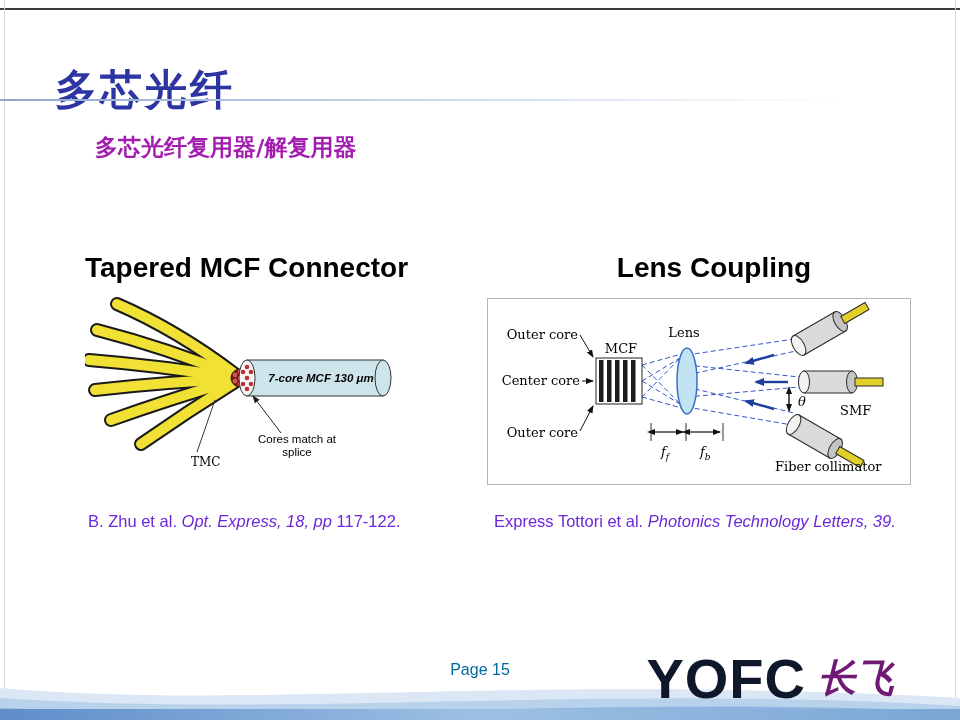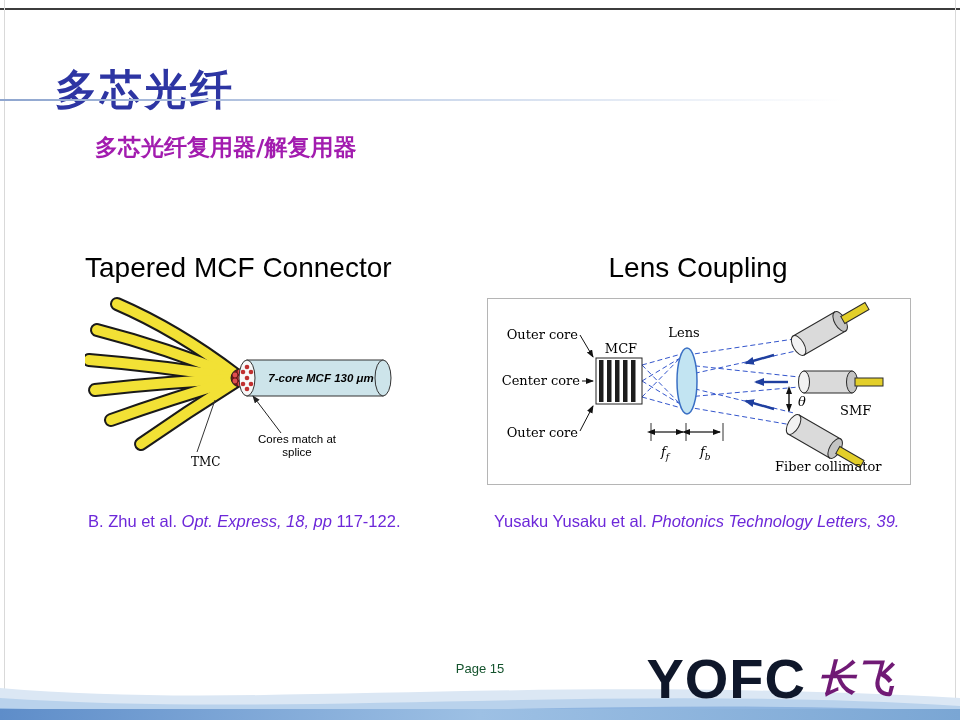--- a/index.html
+++ b/index.html
@@ -13,34 +13,34 @@
 
   .title { position:absolute; left:55px; top:34px;
            font-family:"DejaVu Serif","Liberation Serif",serif;
            font-size:42px; font-weight:600; color:#2d35a3; letter-spacing:3px; }
   .h-divider { position:absolute; left:0; top:99px; width:960px; height:2px;
                background:linear-gradient(to right,#8fa6cf,#cdd9ec 45%,rgba(255,255,255,0) 88%); }
   .subtitle { position:absolute; left:95px; top:113px;
               font-family:"DejaVu Serif","Liberation Serif",serif;
               font-size:23px; font-weight:bold; color:#a21caf; }
 
-  .fig-title { position:absolute; top:252px; font-size:28px; font-weight:normal; color:#000; }
+  .fig-title { position:absolute; top:252px; font-size:28px; font-weight:bold; color:#000; }
   .fig-title.left  { left:85px;  width:370px; }
-  .fig-title.right { left:488px; width:420px; text-align:center; }
+  .fig-title.right { left:504px; width:420px; text-align:center; }
 
   .fig-left  { position:absolute; left:85px;  top:290px; width:320px; height:192px;text-align:center; }
   .fig-right { position:absolute; left:487px; top:298px; width:422px; height:185px;
                border:1px solid #b5b5b5; background:#fff; }
 
   .cite { position:absolute; top:494px; font-size:16.5px; line-height:1.28; color:#6d28d9; }
   .cite.left  { left:88px;  width:335px; }
   .cite.right { left:494px; width:445px; }
 
   .page-indicator { position:absolute; left:0; top:661px; width:960px; text-align:center;
-                    font-size:13px; color:#14532d; z-index:3; }
+                    font-size:16px; color:#0369a1; z-index:3; }
   .logo { position:absolute; right:66px; top:646px; display:flex; align-items:center; gap:12px; z-index:3; }
   .logo-en { font-size:56px; font-weight:800; color:#0f172a; letter-spacing:1px;
              font-family:"Liberation Sans",sans-serif; }
   .logo-cn { font-size:38px; font-weight:bold; color:#701a75; font-style:italic;
              font-family:"DejaVu Serif",serif; }
 
   .waves { position:absolute; left:0; bottom:0; width:960px; height:52px; z-index:2; pointer-events:none; }
 
   svg text { font-family:"DejaVu Serif","Liberation Serif",serif; fill:#000; }
   svg text.sans { font-family:"Liberation Sans",sans-serif; }
@@ -207,21 +207,21 @@
       <text x="173" y="157" font-size="13" font-style="italic"><tspan>f</tspan><tspan dy="4" font-size="9">f</tspan></text>
       <text x="212" y="157" font-size="13" font-style="italic"><tspan>f</tspan><tspan dy="4" font-size="9">b</tspan></text>
 
       <text x="352" y="116" font-size="13">SMF</text>
       <text x="287" y="172" font-size="13">Fiber collimator</text>
     </svg>
   </div>
 
   <p class="cite left"><span>B. Zhu et al. </span><i>Opt. Express, 18, pp</i><span> 117-122.</span></p>
 
-  <p class="cite right"><span>Yusaku Yusaku et al. </span><i>Photonics Technology Letters, 39.</i></p>
+  <p class="cite right"><span>Express Tottori et al. </span><i>Photonics Technology Letters, 39.</i></p>
 
   <div class="page-indicator"><span>Page</span>&nbsp;<span>15</span></div>
 
   <div class="logo">
     <span class="logo-en">YOFC</span>
     <span class="logo-cn">长飞</span>
   </div>
 
   <svg class="waves" viewBox="0 0 960 52" preserveAspectRatio="none">
     <defs>

